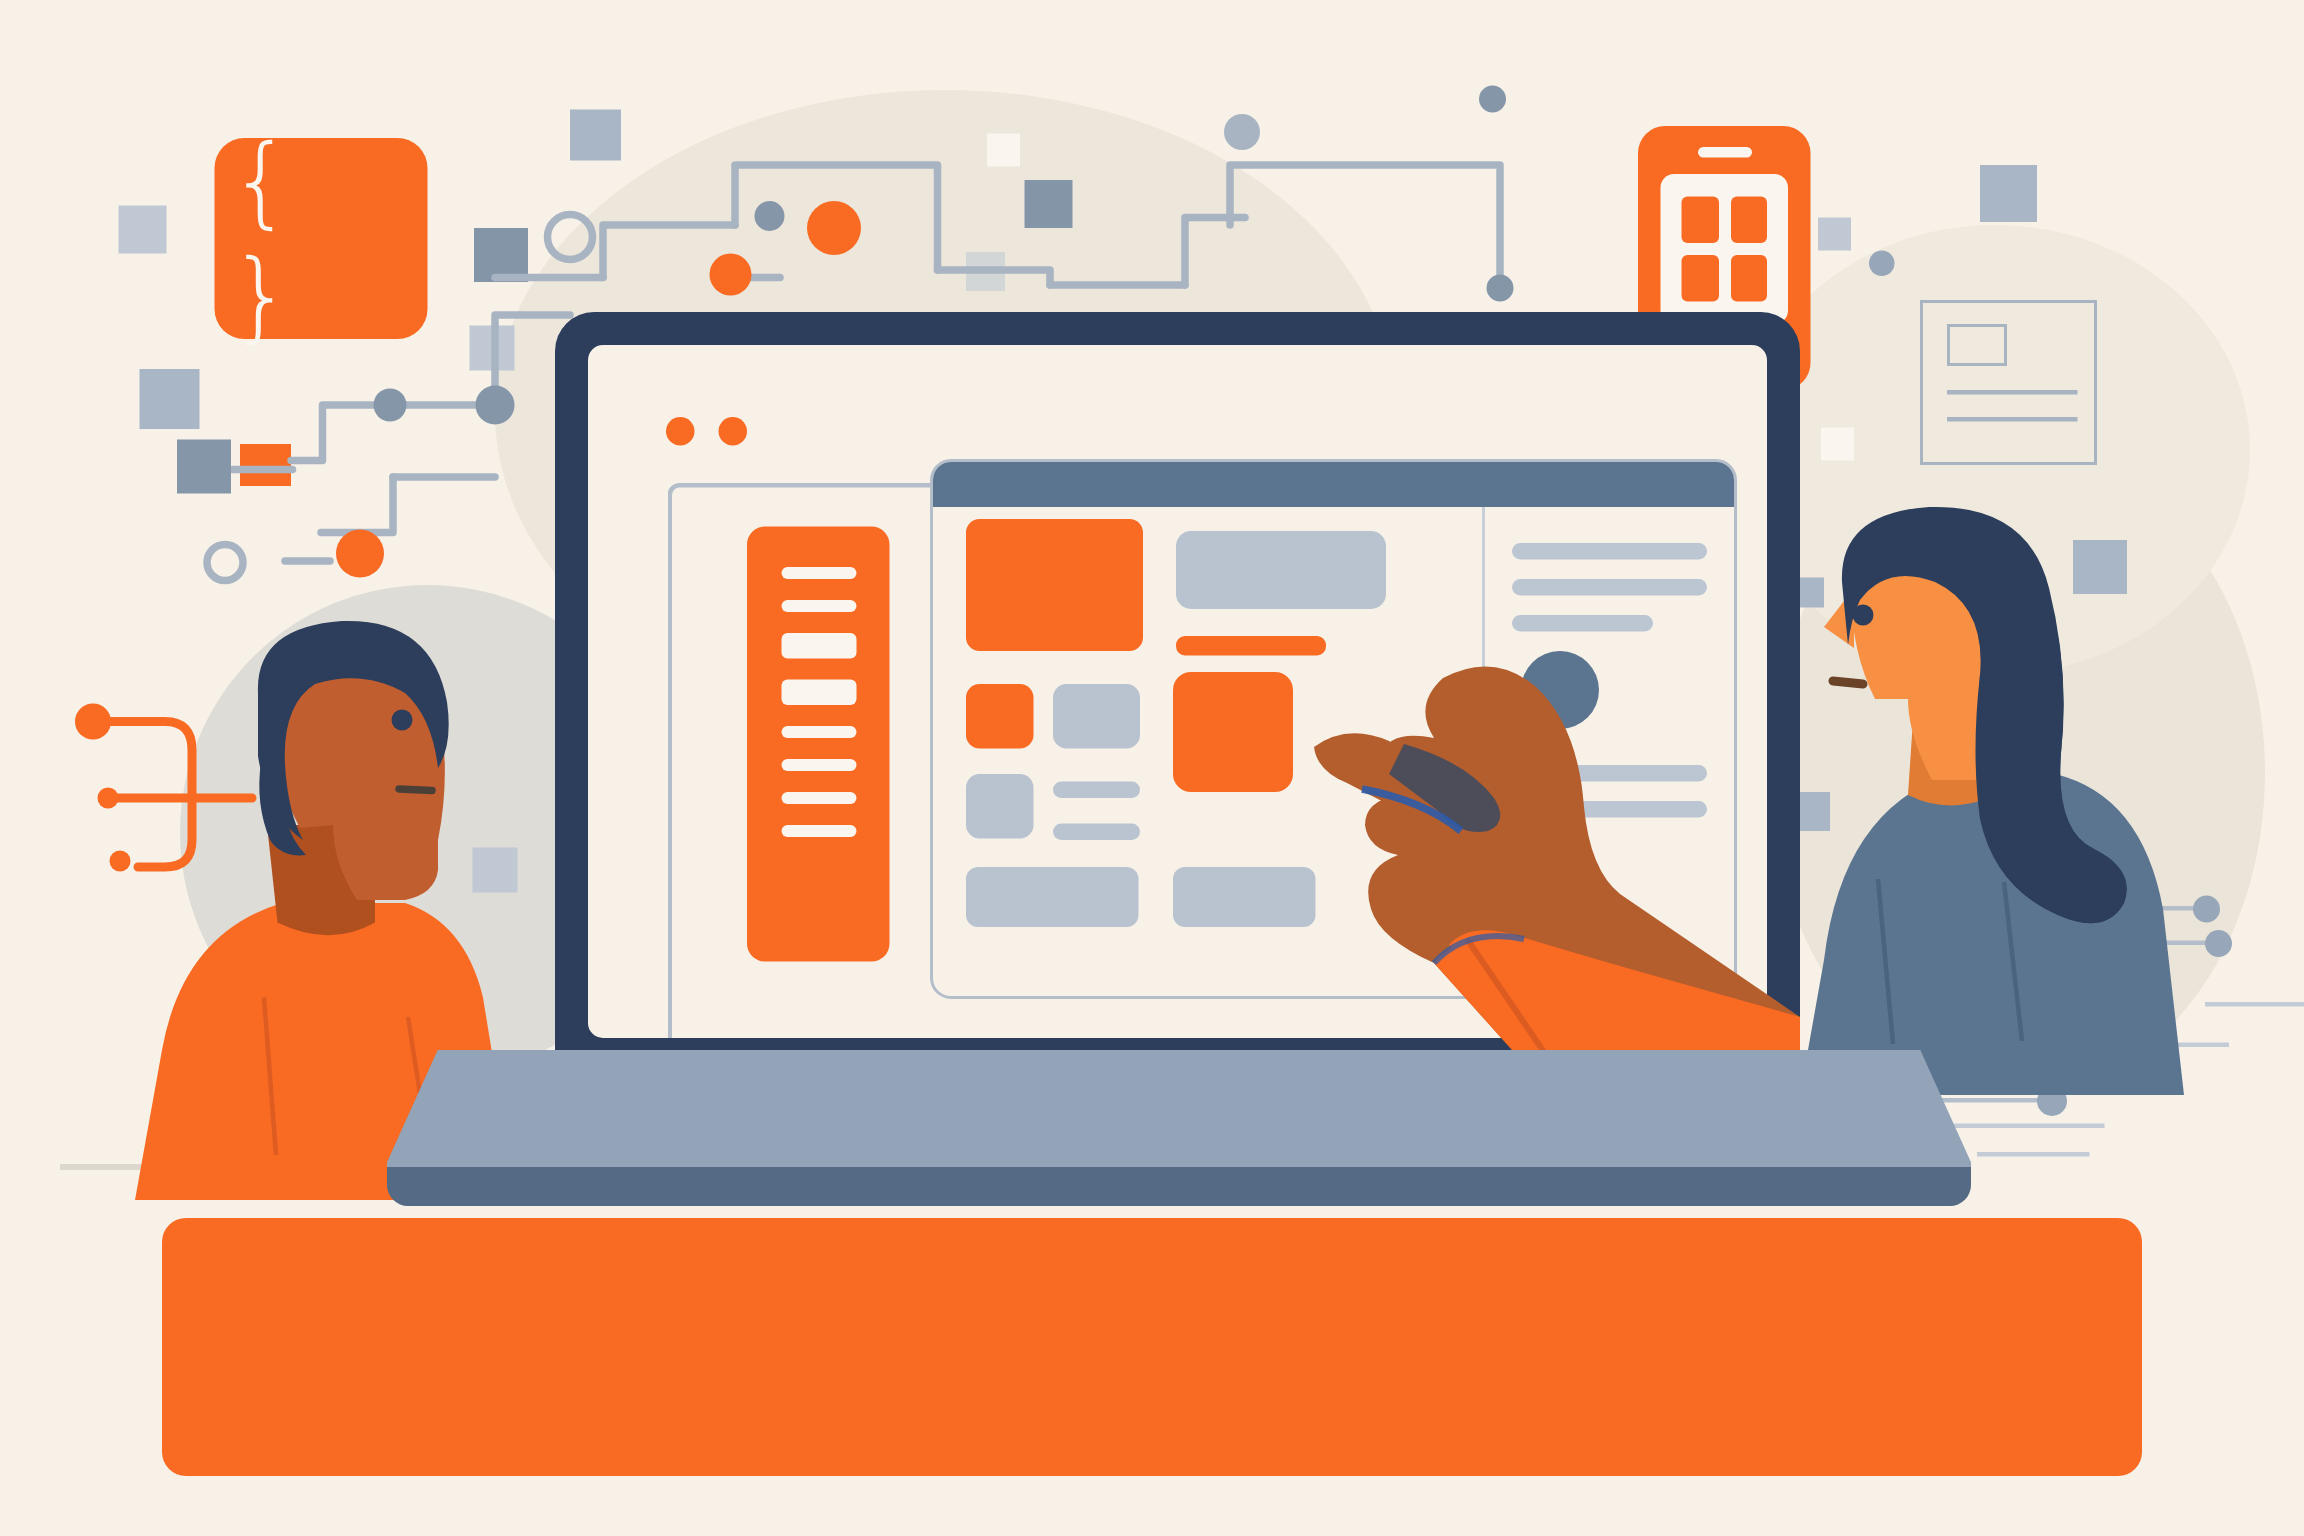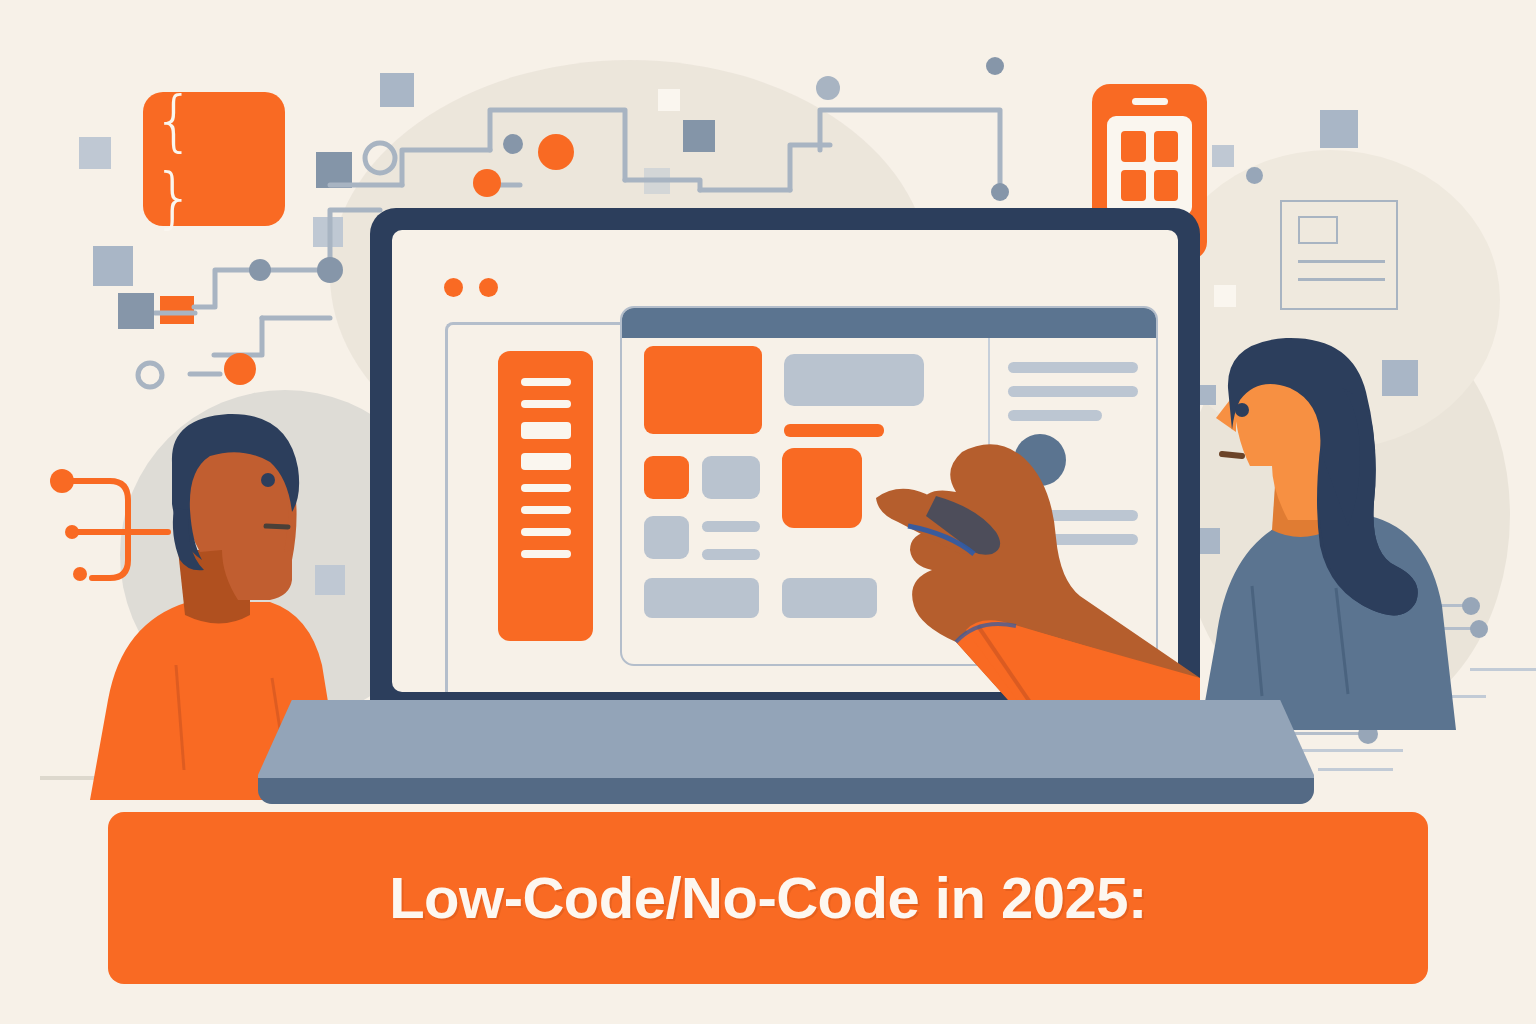--- a/index.html
+++ b/index.html
@@ -359,17 +359,16 @@
     <path d="M176 212 Q198 188 236 196" stroke="#2C5BA8" stroke-width="4" fill="none" opacity=".7"></path>
   </svg>
 
   <div class="laptop-base">
     
     
   </div>
   <div class="laptop-base-front"></div>
 
   <div class="banner">
-    <h1>Low-Code/No-Code in 2025:</h1>
   </div>
 
 
 </div>
 
 </body></html>

